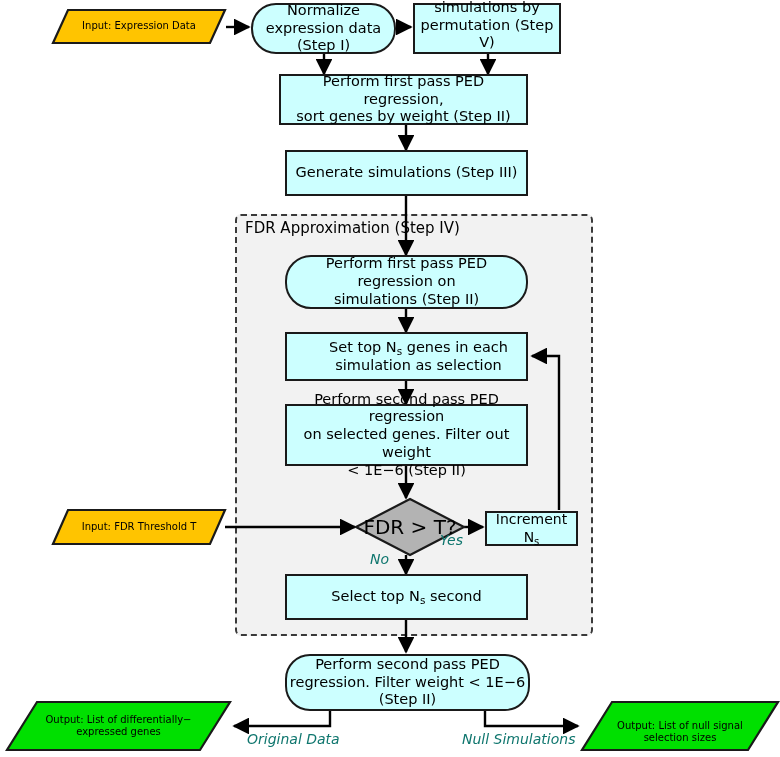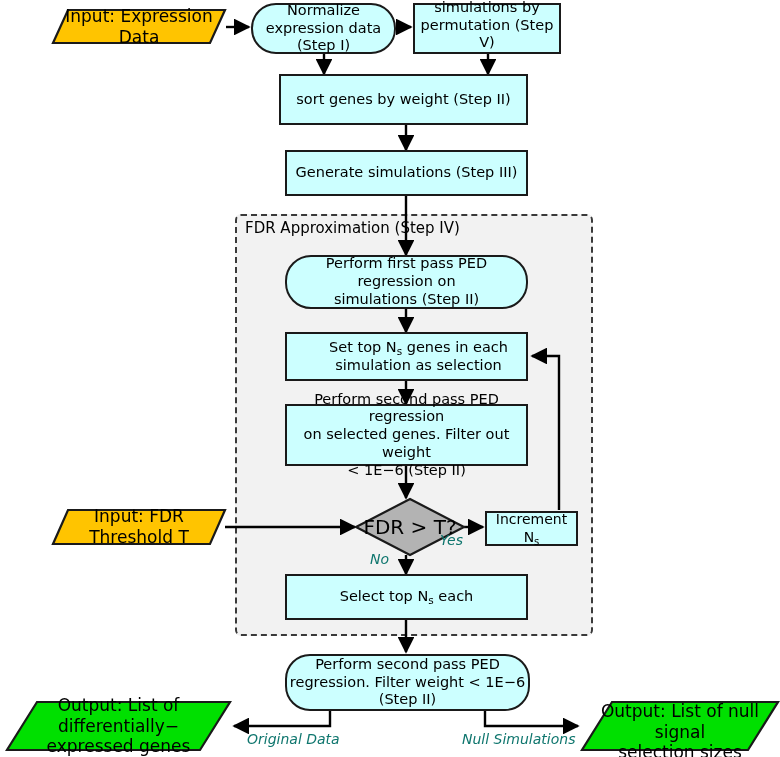--- a/index.html
+++ b/index.html
@@ -32,21 +32,21 @@
     text-align: center;
     color: #000000;
     line-height: 1.22;
   }
   .proc {
     background: #ccffff;
     border: 2px solid #1a1a1a;
     font-size: 14.5px;
   }
   .io {
-    font-size: 17px;
+    font-size: 10px;
     color: #000;
   }
   .io-inner {
     position: absolute;
     left: 0; top: 0; right: 0; bottom: 0;
     display: flex;
     align-items: center;
     justify-content: center;
     text-align: center;
     line-height: 1.22;
@@ -189,20 +189,21 @@
   <div class="node proc" style="left:413px; top:3px; width:148px; height:51px;align-items:flex-end;">
     <span>
       <span class="txt">Generate null</span>
       <span class="txt">simulations by</span>
       <span class="txt">permutation (Step V)</span>
     </span>
   </div>
 
   <div class="node proc" style="left:279px; top:74px; width:249px; height:51px;">
     <span>
+      <span class="txt">Perform first pass PED regression,</span>
       <span class="txt">sort genes by weight (Step II)</span>
     </span>
   </div>
 
   <div class="node proc" style="left:285px; top:150px; width:243px; height:46px;">
     <span class="txt">Generate simulations (Step III)</span>
   </div>
 
   <div class="node proc" style="left:285px; top:255px; width:243px; height:54px;border-radius:26px;">
     <span>
@@ -224,21 +225,21 @@
       <span class="txt">on selected genes. Filter out weight</span>
       <span class="txt">&lt; 1E−6 (Step II)</span>
     </span>
   </div>
 
   <div class="node proc" style="left:485px; top:511px; width:93px; height:35px; font-size:14px;">
     <span class="txt"><span>Increment N</span><sub>s</sub></span>
   </div>
 
   <div class="node proc" style="left:285px; top:574px; width:243px; height:46px;">
-    <span class="txt"><span>Select top N</span><sub>s</sub><span> each</span></span>
+    <span class="txt"><span>Select top N</span><sub>s</sub><span> second</span></span>
     </div>
 
   <div class="node proc" style="left:285px; top:654px; width:245px; height:57px;border-radius:25px;">
     <span>
       <span class="txt">Perform second pass PED</span>
       <span class="txt">regression. Filter weight &lt; 1E−6</span>
       <span class="txt">(Step II)</span>
     </span>
   </div>
 

